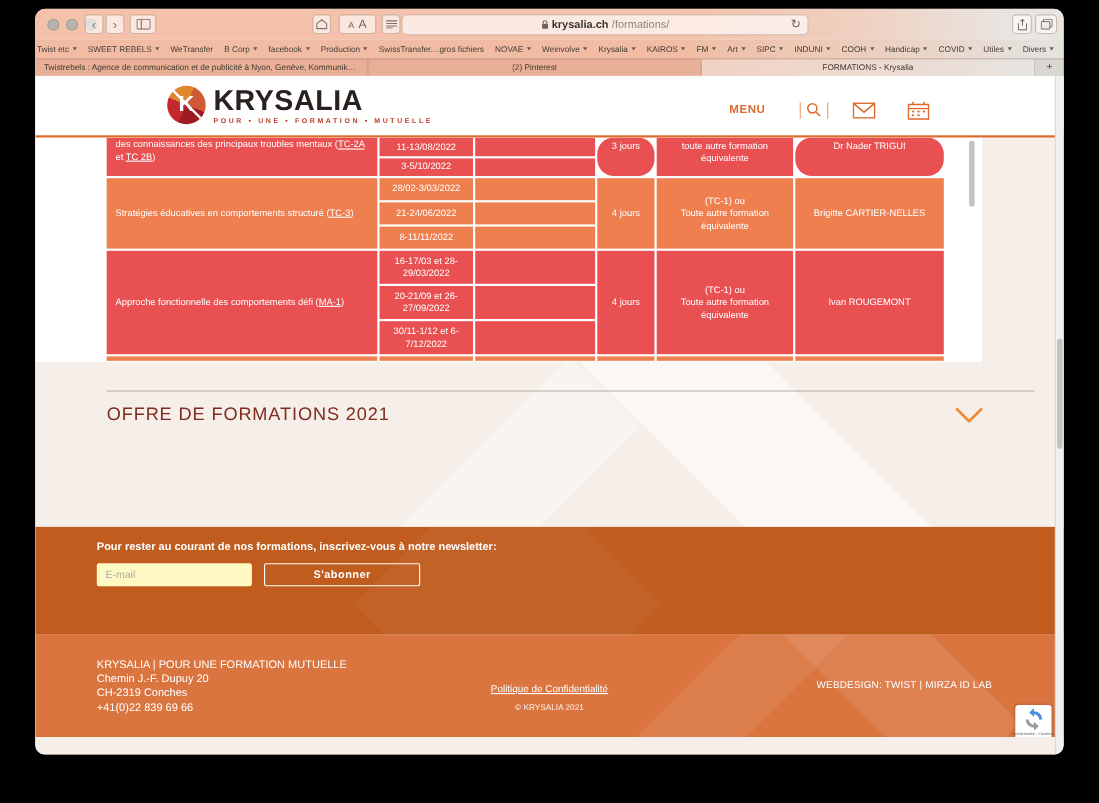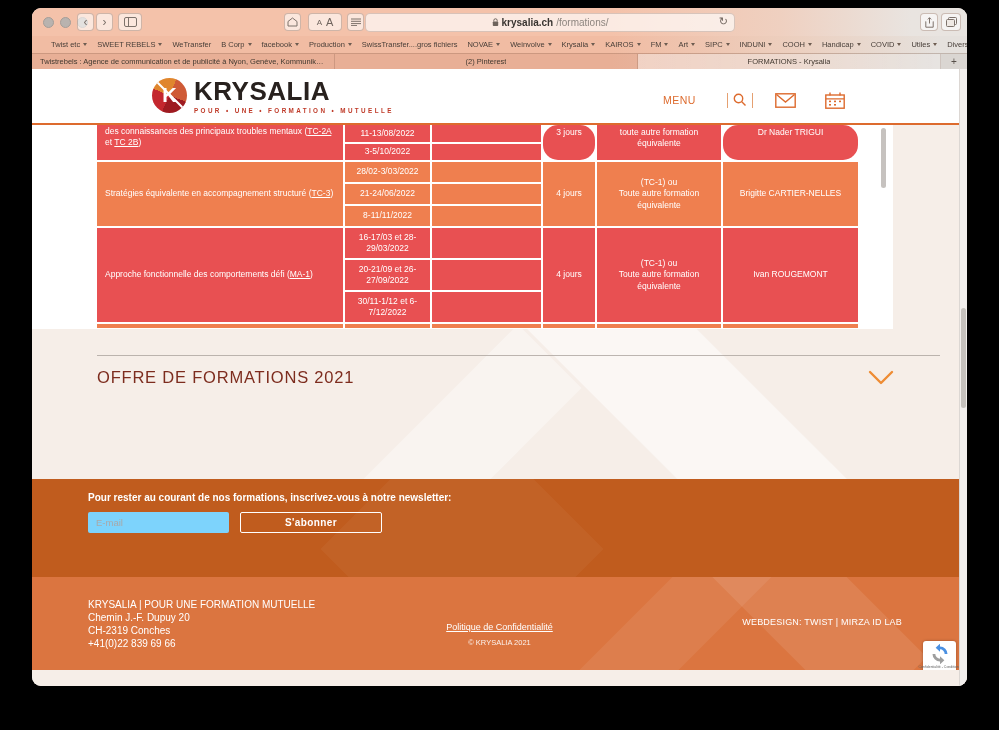--- a/index.html
+++ b/index.html
@@ -23,21 +23,21 @@
                 background:rgba(255,255,255,.66); border:1px solid rgba(150,120,105,.35);
                 display:flex; align-items:center; justify-content:center; gap:3px; font-size:10px; }
   .addressbar .host { color:#3a3531; font-weight:700; }
   .addressbar .path { color:#8d857f; }
   .reload { position:absolute; right:6px; top:1px; font-size:11px; color:#6e635c; }
 
   
   .bookmarksbar { position:absolute; left:0; top:28px; width:935px; height:17px;
                   background:linear-gradient(90deg,#f1bca3 0%,#f1bca3 62%,#ecd0c0 82%,#e5e1dd 97%);
                   display:flex; align-items:center; gap:10px; padding:0 9px; overflow:hidden;
-                  font-size:7.5px; color:#463d37; white-space:nowrap; }
+                  font-size:7.5px; color:#463d37; white-space:nowrap;justify-content:flex-end; }
   .bm { display:inline-flex; align-items:center; cursor:default; }
   .bm.has-menu::after { content:""; margin-left:3px; border-left:2.6px solid transparent;
                         border-right:2.6px solid transparent; border-top:3.2px solid #6d5c50; display:inline-block; }
 
   
   .tabbar { position:absolute; left:0; top:45px; width:935px; height:16px;
             background:linear-gradient(90deg,#e8af96 0%,#e8af96 62%,#e2c4b3 82%,#dad6d2 97%);
             display:flex; align-items:stretch; border-top:1px solid rgba(120,85,65,.25); }
   .tab { flex:1; display:flex; align-items:center; justify-content:center; overflow:hidden;
          border-right:1px solid rgba(110,75,55,.22); padding:0 8px; }
@@ -59,21 +59,21 @@
   .logo { position:absolute; left:120px; top:9px; display:flex; gap:7px; align-items:flex-start; }
   .logo-badge { position:relative; width:35px; height:35px; border-radius:50%; overflow:hidden;
                 background:conic-gradient(from 205deg,#c4272e 0 88deg,#e0862e 88deg 178deg,#cf5a36 178deg 266deg,#9e1b21 266deg 360deg); }
   .logo-badge::before { content:""; position:absolute; left:-4px; top:16px; width:44px; height:2px;
                         background:#fff; transform:rotate(45deg); }
   .logo-k { position:absolute; left:0; top:0; width:35px; height:35px; display:flex; align-items:center;
             justify-content:center; color:#fff; font-weight:700; font-size:20px; }
   .logo-text { display:block; font-size:26px; font-weight:700; letter-spacing:.5px; color:#28211e; line-height:1; }
   .logo-tag { display:block; margin-top:3px; font-size:6.3px; font-weight:700; letter-spacing:2.4px; color:#bf3a28; }
   .hdr-right { position:absolute; left:631px; top:22px; display:flex; align-items:center; height:18px; }
-  .menu-label { font-size:10.5px; font-weight:400; letter-spacing:.5px; color:#dd6b2e; }
+  .menu-label { font-size:10.5px; font-weight:700; letter-spacing:.5px; color:#dd6b2e; }
   .hdr-sep { width:1px; height:15px; background:#e5a071; }
   .sep1 { margin-left:31px; } .icon-search { margin:0 5px; } .sep2 { margin-right:22px; }
   .icon-mail { margin-right:29px; }
 
   
   .white-panel { position:absolute; left:0; top:56px; width:861px; height:204px; background:#fff; overflow:hidden; z-index:2; }
   .ftable { position:absolute; left:65px; top:0; width:761px; }
   .frow { display:grid; grid-template-columns:246px 85px 109px 52px 124px 135px; column-gap:2px;
           background:#fff; margin-bottom:2px; color:#fff; font-size:8.5px; line-height:1.3; }
   .cell { background:var(--rowbg); }
@@ -91,21 +91,21 @@
   
   .divider { position:absolute; left:65px; top:286px; width:843px; height:1px; background:#a79f99; opacity:.75; }
   .offer-title { position:absolute; left:65px; top:299px; font-size:16.5px; letter-spacing:.8px; color:#7d2c1e; }
   .offer-chevron { position:absolute; left:836px; top:301px; }
 
   
   .newsletter { position:absolute; left:0; top:410px; width:935px; height:98px; background:#c05c1e; overflow:hidden; }
   .nl-wm { position:absolute; left:330px; top:-30px; width:200px; height:200px; background:rgba(255,255,255,.04); transform:rotate(45deg); }
   .nl-prompt { position:absolute; left:56px; top:13px; font-size:10px; font-weight:700; color:#fff; }
   .nl-input { position:absolute; left:56px; top:33px; width:141px; height:21px; border:none; border-radius:2px;
-              background:#7dd3fc; font-size:9.5px; padding:0 8px; color:#555; font-family:"Liberation Sans",sans-serif; }
+              background:#fef9c3; font-size:9.5px; padding:0 8px; color:#555; font-family:"Liberation Sans",sans-serif; }
   .nl-input::placeholder { color:#a9a9a9; }
   .nl-btn { position:absolute; left:208px; top:33px; width:142px; height:21px; background:transparent;
             border:1px solid #fff; border-radius:2px; color:#fff; font-size:10px; font-weight:700;
             letter-spacing:.4px; font-family:"Liberation Sans",sans-serif; }
 
   
   .footer { position:absolute; left:0; top:508px; width:935px; height:93px; background:#db7540; overflow:hidden; color:#fff; }
   .f-wm1 { position:absolute; right:30px; top:-40px; width:300px; height:95px; background:rgba(255,255,255,.09); transform:rotate(45deg); }
   .f-wm2 { position:absolute; right:180px; top:30px; width:260px; height:70px; background:rgba(255,255,255,.07); transform:rotate(-45deg); }
   .f-left { position:absolute; left:56px; top:21px; font-size:10px; line-height:13px; }
@@ -351,21 +351,21 @@
             <div class="cell c-days">3 jours</div>
             <div class="cell c-prereq">
               <div></div>
               <div>toute autre formation équivalente</div>
             </div>
             <div class="cell c-trainer">Dr Nader TRIGUI</div>
           </div>
 
           <div class="frow" style="--rowbg:#ef7f4f; height:64px;">
             <div class="cell c-name">
-              <div><span>Stratégies équivalente en accompagnement structuré (</span><span class="tlink">TC-3</span><span>)</span></div>
+              <div><span>Stratégies éducatives en comportements structuré (</span><span class="tlink">TC-3</span><span>)</span></div>
             </div>
             <div class="cell-stack">
               <div class="cell">28/02-3/03/2022</div>
               <div class="cell">21-24/06/2022</div>
               <div class="cell">8-11/11/2022</div>
             </div>
             <div class="cell-stack">
               <div class="cell"></div>
               <div class="cell"></div>
               <div class="cell"></div>

